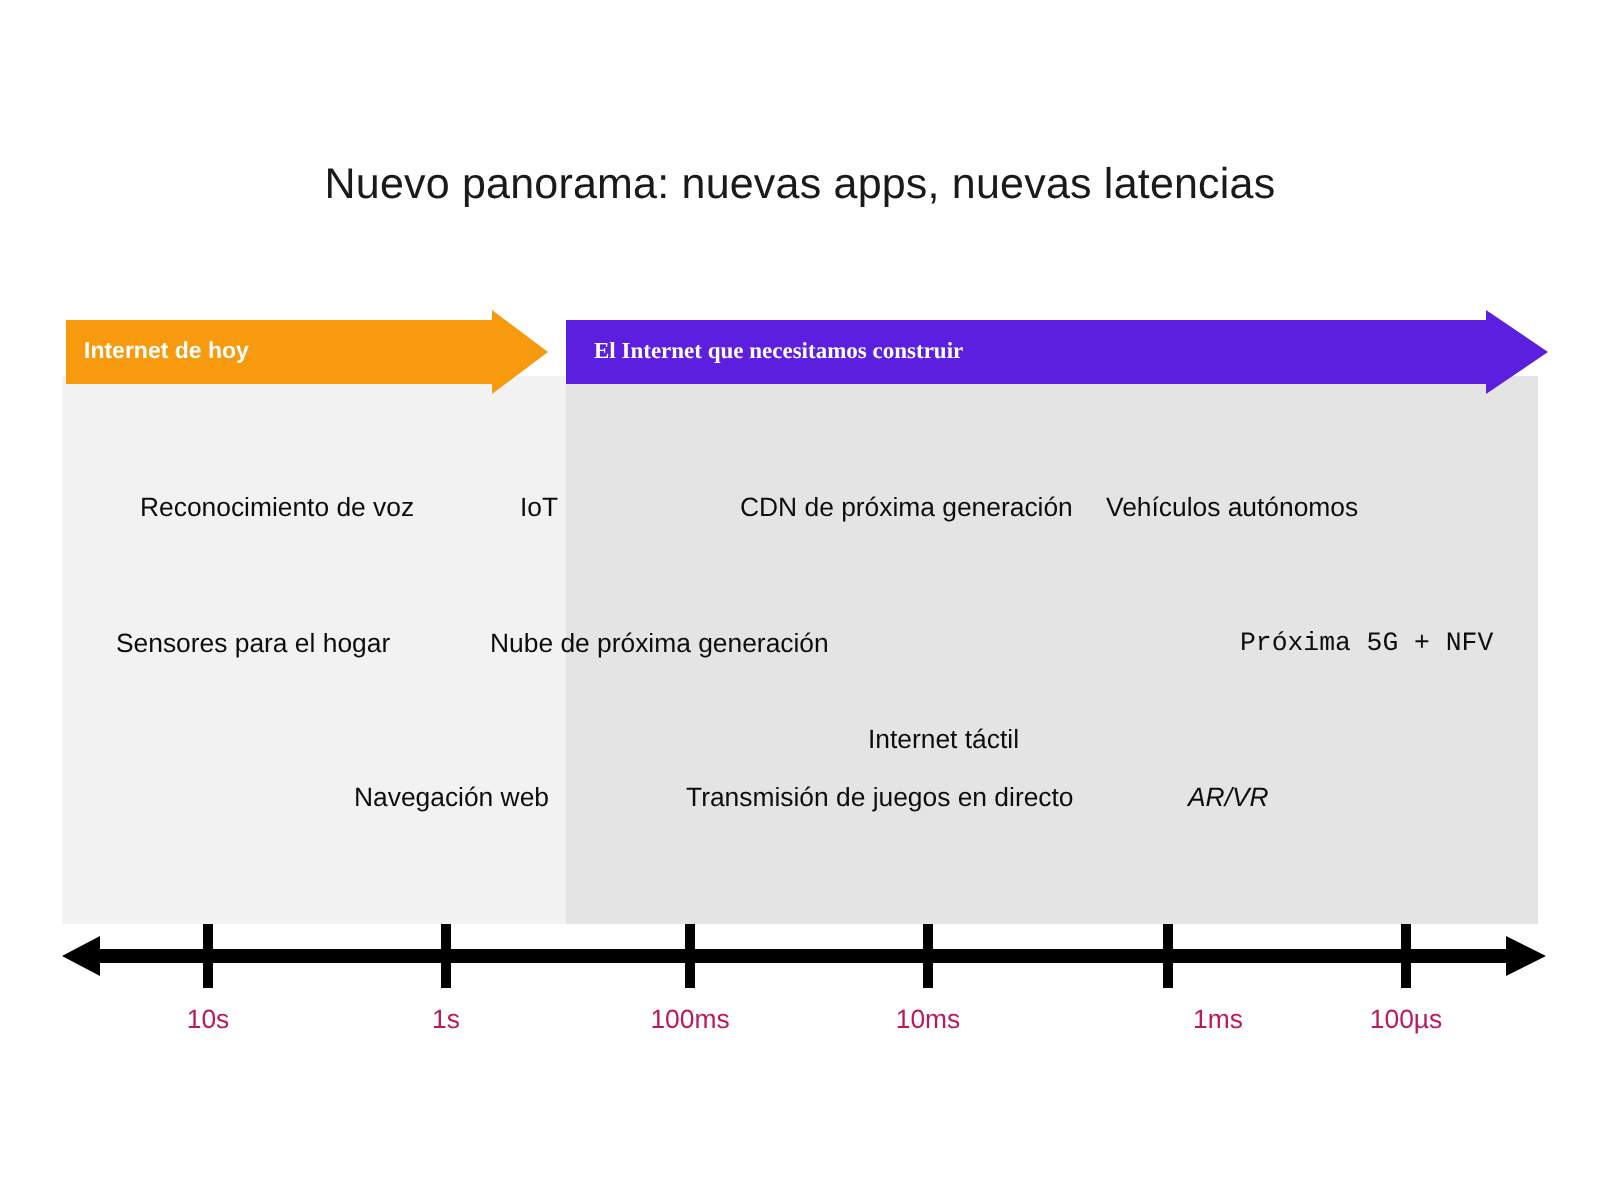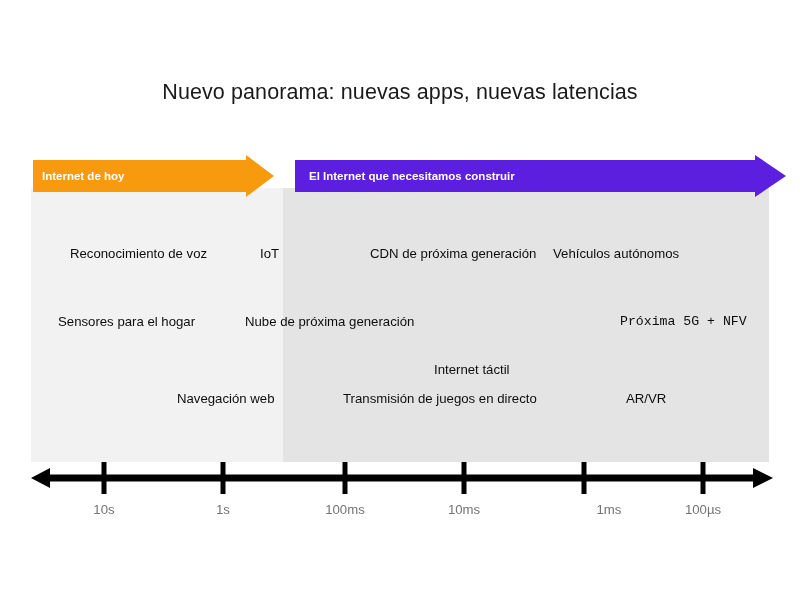--- a/index.html
+++ b/index.html
@@ -32,39 +32,39 @@
   .banner .lbl{
     position:absolute;top:0;height:32px;line-height:32px;
     font-size:11.5px;font-weight:700;color:#ffffff;white-space:nowrap;
   }
 
   #banner-today{left:33px;top:160px;width:240px;}
   #banner-today .bar{width:215px;background:#F79A0E;}
   #banner-today .head{left:213px;border-left:28px solid #F79A0E;}
   #banner-today .lbl{left:9px;}
 
-  #banner-future{left:295px;top:160px;width:492px;}
+  #banner-future{left:283px;top:160px;width:492px;font-family:Liberation Serif, serif;}
   #banner-future .bar{width:462px;background:#5C1FE0;}
   #banner-future .head{left:460px;border-left:31px solid #5C1FE0;}
   #banner-future .lbl{left:14px;}
 
   
   .apps{position:absolute;left:0;width:800px;}
   .apps .item{
     position:absolute;font-size:13.2px;color:#0d0d0d;
     white-space:nowrap;line-height:18px;text-align:right;
   }
   #row-1{top:245px;}
   #row-2{top:313px;}
   #row-3{top:390px;}
 
   
   #axis{position:absolute;left:0;top:0;width:800px;height:600px;}
   .tick-label{
-    position:absolute;top:502px;font-size:13.2px;color:#737373;
+    position:absolute;top:502px;font-size:13.2px;color:#be185d;
     text-align:center;white-space:nowrap;transform:translateX(-50%);
   }
 </style>
 </head>
 <body>
 
 <div id="canvas">
 
   <div class="band band-left"></div>
   <div class="band band-right"></div>
@@ -91,21 +91,21 @@
     </div>
   <div class="apps" id="row-2">
       <div class="item" style="left: 58px;">Sensores para el hogar</div>
       <div class="item" style="left: 245px;">Nube de próxima generación</div>
       <div class="item" style="left: 434px; margin-top: 48px;">Internet táctil</div>
       <div class="item" style="left: 620px; font-family: Liberation Mono, monospace;">Próxima 5G + NFV</div>
     </div>
   <div class="apps" id="row-3">
       <div class="item" style="left: 177px;">Navegación web</div>
       <div class="item" style="left: 343px;">Transmisión de juegos en directo</div>
-      <div class="item" style="left: 626px;">AR/VR</div>
+      <div class="item" style="left: 594px; font-style: italic;">AR/VR</div>
     </div>
 
   <svg id="axis" viewBox="0 0 800 600">
     <defs></defs>
     <line x1="40" y1="478" x2="762" y2="478" stroke="#000000" stroke-width="7"></line>
     <polygon points="31,478 50,468 50,488" fill="#000000"></polygon>
     <polygon points="773,478 753,468 753,488" fill="#000000"></polygon>
     <g id="axis-ticks">
         <line x1="104" x2="104" y1="462" y2="494" stroke="#000000" stroke-width="5"></line>
         <line x1="223" x2="223" y1="462" y2="494" stroke="#000000" stroke-width="5"></line>

